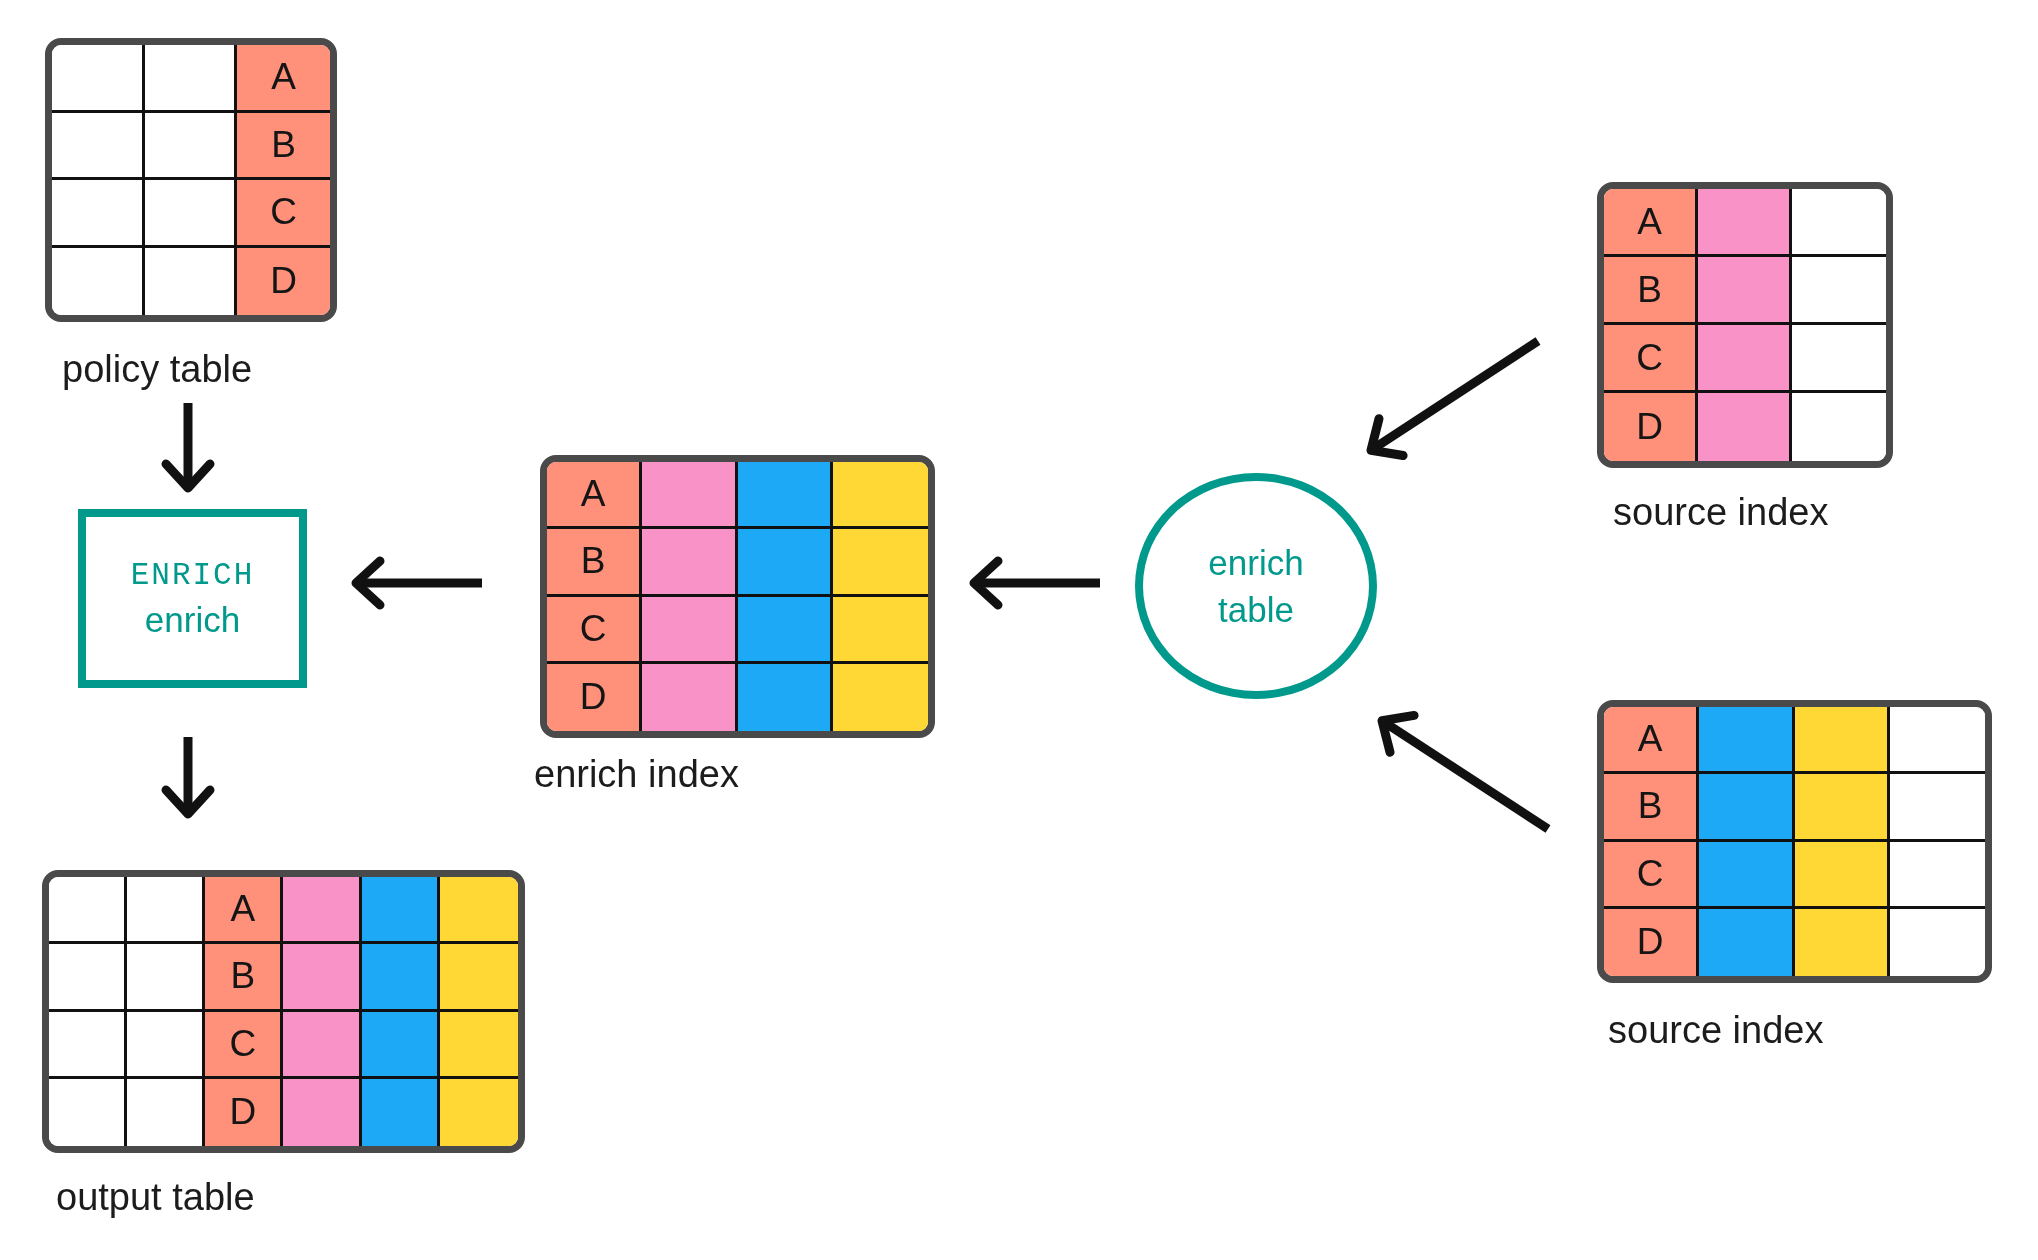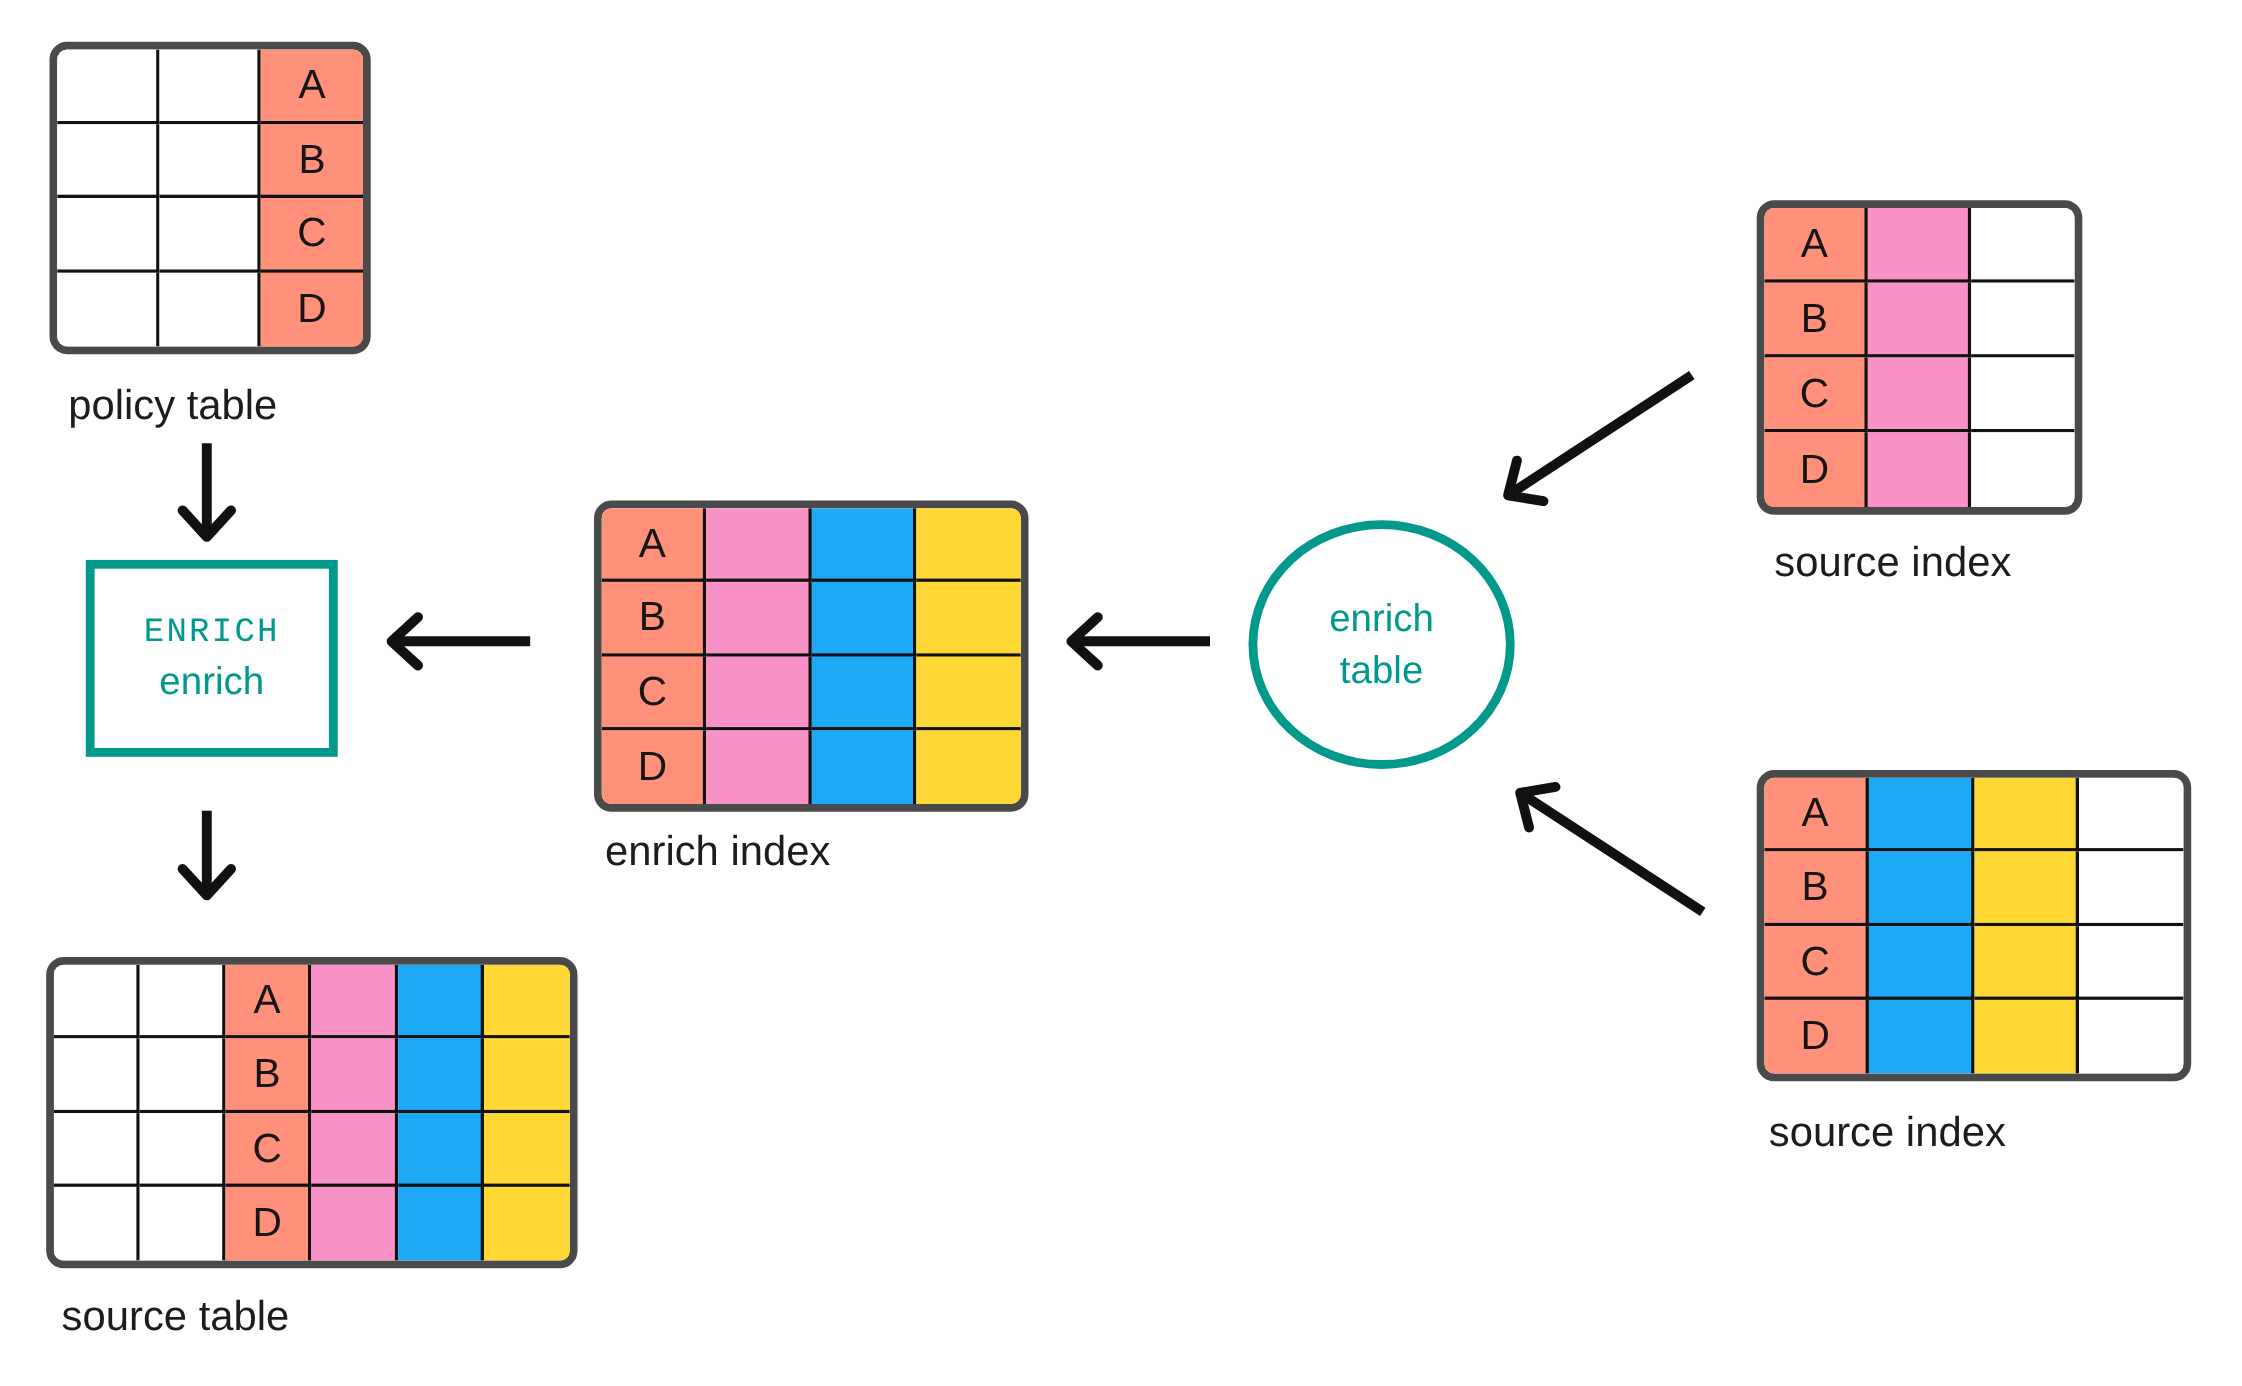--- a/index.html
+++ b/index.html
@@ -42,21 +42,21 @@
 
   
   .tlabel {
     position: absolute;
     font-size: 38px;
     line-height: 1.2;
     color: var(--text);
     white-space: nowrap;
   }
   .l-input      { left: 62px;   top: 347px; }
-  .l-enrich     { left: 550px;  top: 752px; text-align: center; }
+  .l-enrich     { left: 534px;  top: 752px; text-align: center; }
   .l-output     { left: 56px;   top: 1175px; }
   .l-src-top    { left: 1613px; top: 490px; }
   .l-src-bottom { left: 1608px; top: 1008px; }
 
   
   .cmdbox {
     position: absolute;
     left: 78px; top: 509px;
     width: 229px; height: 179px;
     border: 8px solid var(--teal);
@@ -154,21 +154,21 @@
       <div class="cell" style="background: var(--pink);"></div>
       <div class="cell" style="background: var(--blue);"></div>
       <div class="cell last-col" style="background: var(--yellow);"></div>
       <div class="cell last-row" style="background: var(--white);"></div>
       <div class="cell last-row" style="background: var(--white);"></div>
       <div class="cell last-row" style="background: var(--salmon);">D</div>
       <div class="cell last-row" style="background: var(--pink);"></div>
       <div class="cell last-row" style="background: var(--blue);"></div>
       <div class="cell last-col last-row" style="background: var(--yellow);"></div>
     </div>
-  <div class="tlabel l-output">source table</div>
+  <div class="tlabel l-output">output table</div>
 
   <div class="dtable t-enrich" style="grid-template-columns: repeat(4, 1fr); grid-template-rows: repeat(4, 1fr);">
       <div class="cell" style="background: var(--salmon);">A</div>
       <div class="cell" style="background: var(--pink);"></div>
       <div class="cell" style="background: var(--blue);"></div>
       <div class="cell last-col" style="background: var(--yellow);"></div>
       <div class="cell" style="background: var(--salmon);">B</div>
       <div class="cell" style="background: var(--pink);"></div>
       <div class="cell" style="background: var(--blue);"></div>
       <div class="cell last-col" style="background: var(--yellow);"></div>

